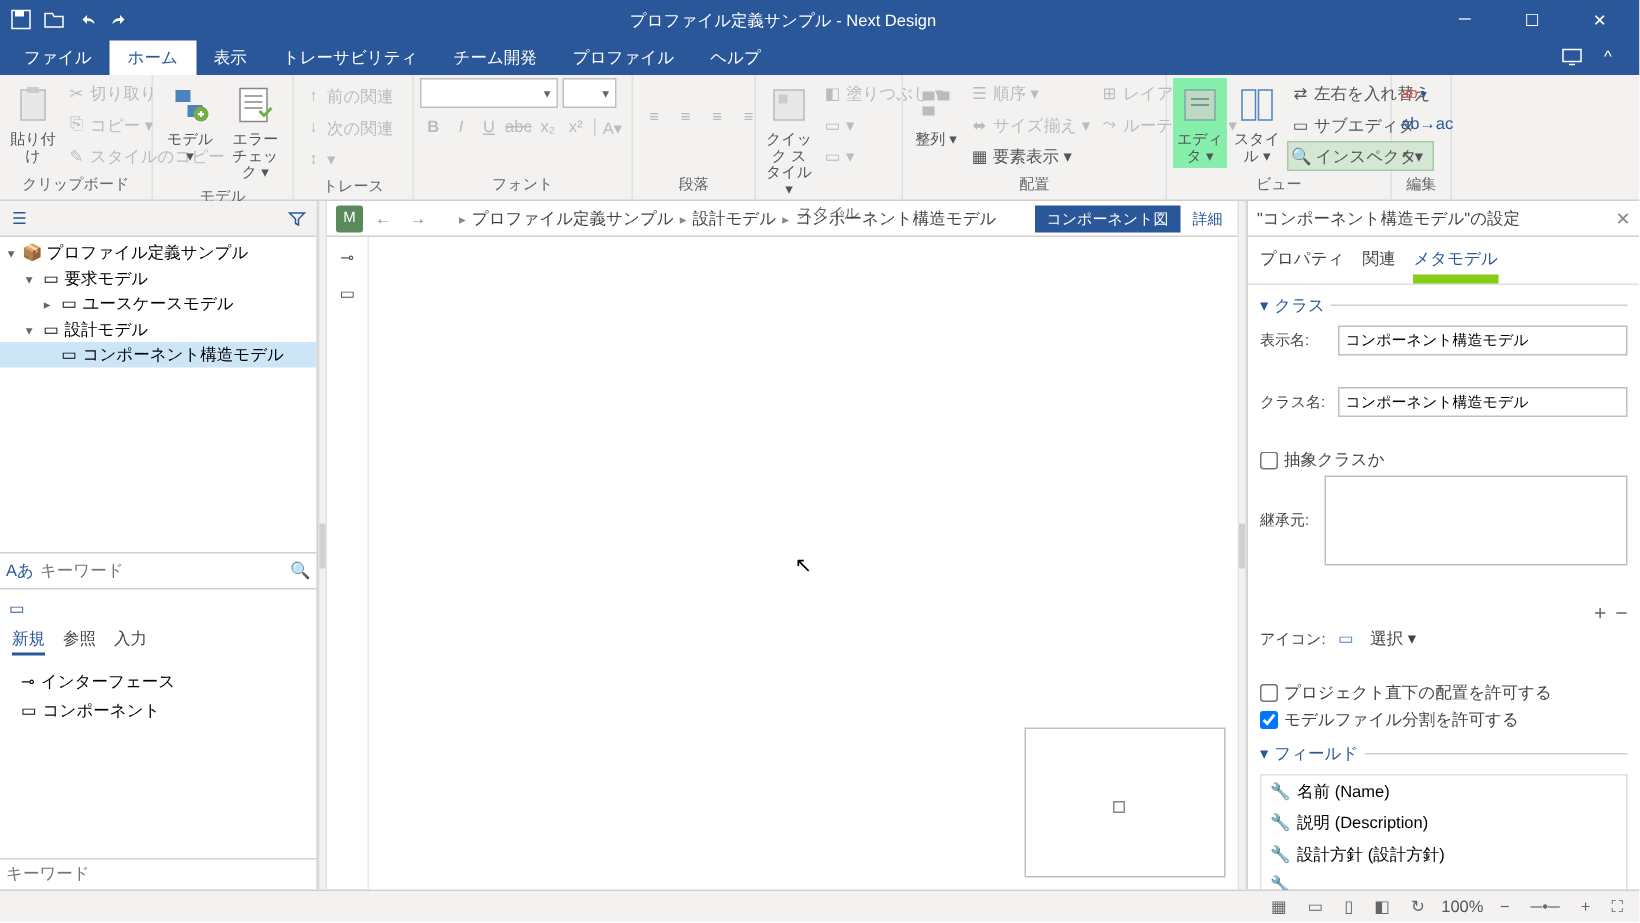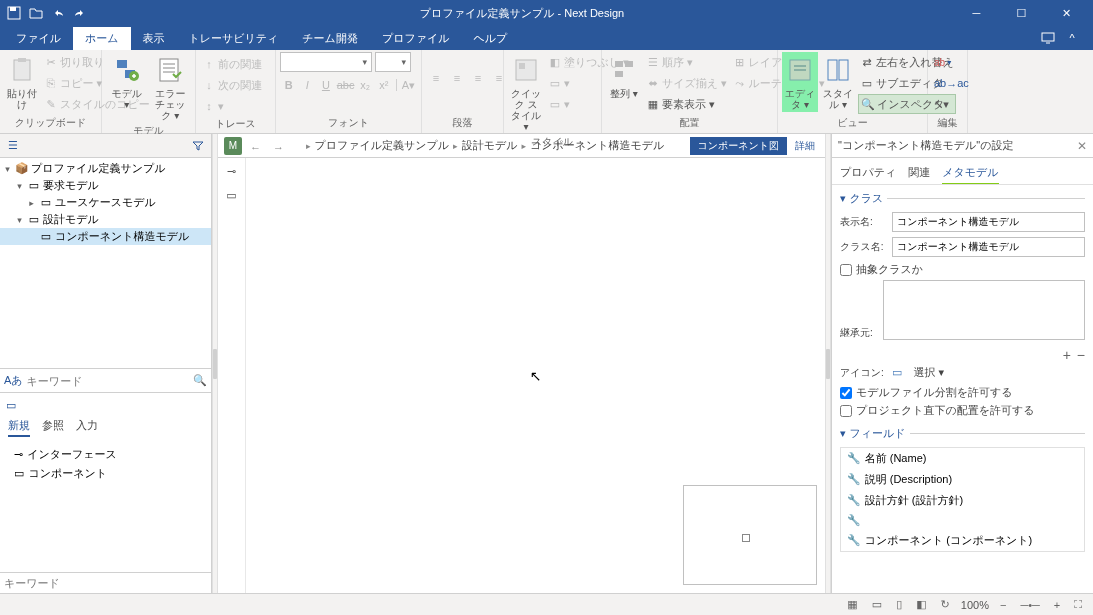--- a/index.html
+++ b/index.html
@@ -66,26 +66,26 @@
 .minimap{position:absolute;right:8px;bottom:8px;width:134px;height:100px;border:1px solid #c0c0c0;background:#fff}
 .minimap .mmbox{position:absolute;left:58px;top:48px;width:8px;height:8px;border:1px solid #888}
 .splitter{width:6px;background:#f3f2f1;border-left:1px solid #e0e0e0;border-right:1px solid #e0e0e0;cursor:col-resize;display:flex;align-items:center;justify-content:center}
 .splitter .grip{width:4px;height:30px;background:#d0d0d0;border-radius:1px}
 .rightpanel{width:262px;display:flex;flex-direction:column;border-left:1px solid #d0d0d0}
 .rp-header{height:24px;border-bottom:1px solid #d0d0d0;display:flex;align-items:center;padding:0 6px}
 .rp-header .rptxt{flex:1;font-size:11px;color:#444}
 .rp-header .rpclose{cursor:pointer;color:#888;font-size:12px}
 .rp-tabs{display:flex;gap:12px;padding:4px 8px 0;border-bottom:1px solid #e0e0e0}
 .rp-tabs .rpt{font-size:11px;cursor:pointer;padding:3px 0;color:#444}
-.rp-tabs .rpt.active{color:#2a579a;border-bottom:1px solid #84cc16}
+.rp-tabs .rpt.active{color:#2a579a;border-bottom:6px solid #84cc16}
 .rp-body{flex:1;overflow:auto;padding:6px 8px}
 .rp-section{margin-bottom:8px}
 .rp-shead{color:#2a579a;font-size:11px;display:flex;align-items:center;gap:4px;margin-bottom:6px}
 .rp-shead .line{flex:1;height:1px;background:#d0d0d0}
-.rp-row{display:flex;align-items:center;margin-bottom:5px;gap:4px}
+.rp-row{display:flex;align-items:center;margin-bottom:21px;gap:4px}
 .rp-row .rpl{width:48px;font-size:10px;color:#444}
 .rp-row .rpi{flex:1;border:1px solid #c0c0c0;padding:2px 4px;font-size:10px;background:#fff;height:20px}
 .rp-row .rpv{font-size:10px;color:#444}
 .rp-textarea{width:100%;height:60px;border:1px solid #c0c0c0;background:#fff}
 .rp-actions{display:flex;justify-content:flex-end;gap:6px;padding:2px 0}
 .rp-actions .act{cursor:pointer;color:#666;font-size:14px}
 .rp-chk{display:flex;align-items:center;gap:4px;font-size:10px;color:#444;margin:3px 0}
 .rp-chk input{width:12px;height:12px}
 .rp-list{border:1px solid #e0e0e0}
 .rp-litem{display:flex;align-items:center;gap:4px;padding:3px 6px;font-size:10px;cursor:pointer}
@@ -528,36 +528,36 @@
             <input class="rpi" value="コンポーネント構造モデル" style="">
           </div>
         <div class="rp-row">
             <div class="rpl">クラス名:</div>
             <input class="rpi" value="コンポーネント構造モデル" style="">
           </div>
         <div class="rp-chk">
             <input type="checkbox" style="">
             <span>抽象クラスか</span>
           </div>
-        <div class="rp-row" style="align-items:flex-end">
+        <div class="rp-row" style="align-items:center">
             <div class="rpl">継承元:</div>
             <div class="rp-textarea"></div>
           </div>
         <div class="rp-actions">
             <span class="act">+</span>
             <span class="act">−</span>
           </div>
         <div class="rp-row"><div class="rpl">アイコン:</div><span style="color:#4f81bd">▭</span>&nbsp;<span style="cursor:pointer;color:#444">選択 ▾</span></div>
         <div class="rp-chk">
+            <input type="checkbox" style="">
+            <span>プロジェクト直下の配置を許可する</span>
+          </div>
+        <div class="rp-chk">
             <input type="checkbox" checked="" style="">
             <span>モデルファイル分割を許可する</span>
-          </div>
-        <div class="rp-chk">
-            <input type="checkbox" style="">
-            <span>プロジェクト直下の配置を許可する</span>
           </div>
       </div>
       <div class="rp-section">
         <div class="rp-shead">
             <span style="color:#2a579a;cursor:pointer">▾</span>
             <span>フィールド</span>
             <div class="line"></div>
           </div>
         <div class="rp-list">
           <div class="rp-litem">

